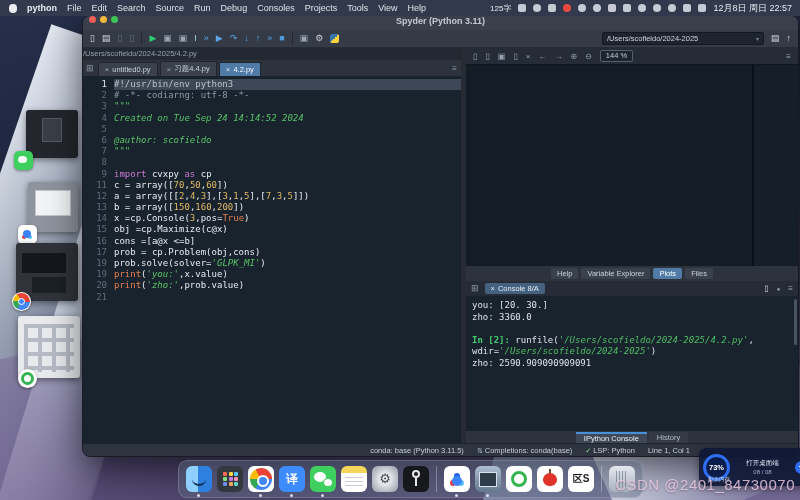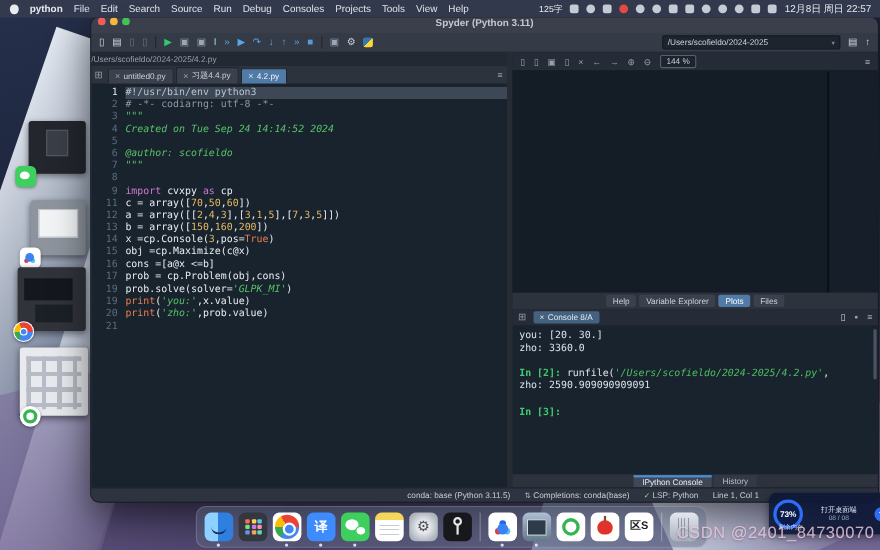--- a/index.html
+++ b/index.html
@@ -447,23 +447,23 @@
           <span style="font-size:6px;">●</span>
           <span>≡</span>
         </span>
       </div>
       <div class="console-body" id="console-body">
         <div class="cscroll"></div>
       <div class="cline"><span class="tk-w">you: [20. 30.]</span></div>
           <div class="cline"><span class="tk-w">zho: 3360.0</span></div>
           <div class="cline"> </div>
           <div class="cline"><span class="tk-g">In [2]: </span><span class="tk-w">runfile(</span><span class="tk-si">'/Users/scofieldo/2024-2025/4.2.py'</span><span class="tk-w">,</span></div>
+          <div class="cline"><span class="tk-w">wdir=</span><span class="tk-si">'/Users/scofieldo/2024-2025'</span><span class="tk-w">)</span></div>
           <div class="cline"><span class="tk-w">zho: 2590.909090909091</span></div>
           <div class="cline"> </div>
-          <div class="cline"><span class="tk-g">In [3]:</span></div>
         </div>
       <div class="console-bottom" id="console-bottom">
           <span class="btab active">IPython Console</span>
           <span class="btab">History</span>
         </div>
     </div>
   </div>
 
   <div class="statusbar" id="statusbar">
       <span><span>conda: base (Python 3.11.5)</span></span>

